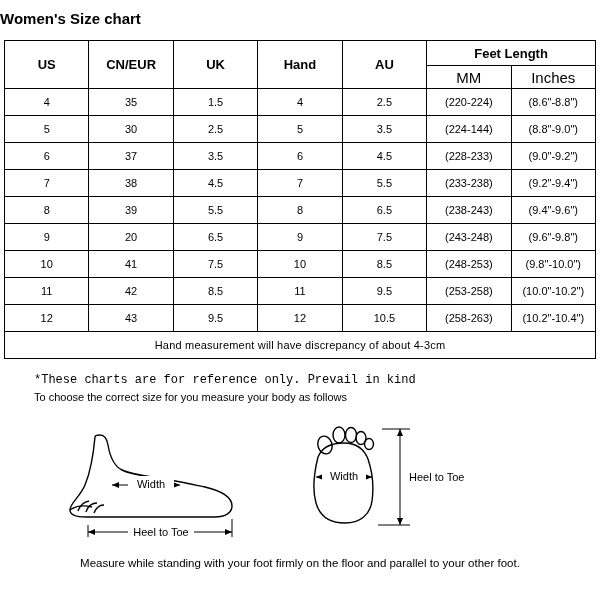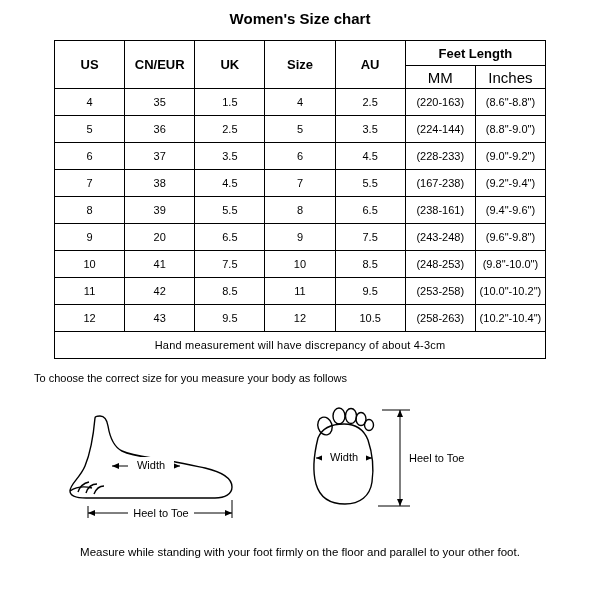--- a/index.html
+++ b/index.html
@@ -15,29 +15,29 @@
     overflow: hidden;
   }
   .page {
     width: 600px;
     height: 600px;
     position: relative;
     box-sizing: border-box;
     padding: 0;
   }
   .chart-title {
-    text-align: center;
+    text-align: left;
     font-size: 15px;
     font-weight: bold;
     margin: 10px 0 8px 0;
     font-family: "Liberation Sans", sans-serif;
   }
   table.size-table {
     border-collapse: collapse;
-    width: 492px;
+    width: 592px;
     margin: 13px auto;
     table-layout: fixed;
   }
   table.size-table td, table.size-table th {
     border: 1px solid #000000;
     text-align: center;
     vertical-align: middle;
     font-size: 11px;
     font-family: "Liberation Sans", sans-serif;
     padding: 0;
@@ -82,62 +82,62 @@
   }
   .diagram-wrap {
     position: relative;
     width: 556px;
     height: 140px;
     margin-top: 4px;
   }
   .footer-note {
     text-align: center;
     font-size: 11.5px;
-    margin-top: 18px;
+    margin-top: 10px;
     font-family: "Liberation Sans", sans-serif;
   }
   svg text {
     font-family: "Liberation Sans", sans-serif;
   }
 </style>
 </head>
 <body>
 
 <div class="page">
 
   <div class="chart-title">Women's Size chart</div>
 
   <table class="size-table">
     <thead>
       <tr>
         <th rowspan="2">US</th>
         <th rowspan="2">CN/EUR</th>
         <th rowspan="2">UK</th>
-        <th rowspan="2">Size</th>
+        <th rowspan="2">Hand</th>
         <th rowspan="2">AU</th>
         <th colspan="2" class="grp">Feet Length</th>
       </tr>
       <tr>
         <th class="sub">MM</th>
         <th class="sub">Inches</th>
       </tr>
     </thead>
     <tbody>
       <tr>
         <td>4</td>
         <td>35</td>
         <td>1.5</td>
         <td>4</td>
         <td>2.5</td>
-        <td>(220-163)</td>
+        <td>(220-224)</td>
         <td>(8.6"-8.8")</td>
       </tr>
       <tr>
         <td>5</td>
-        <td>36</td>
+        <td>30</td>
         <td>2.5</td>
         <td>5</td>
         <td>3.5</td>
         <td>(224-144)</td>
         <td>(8.8"-9.0")</td>
       </tr>
       <tr>
         <td>6</td>
         <td>37</td>
         <td>3.5</td>
@@ -145,30 +145,30 @@
         <td>4.5</td>
         <td>(228-233)</td>
         <td>(9.0"-9.2")</td>
       </tr>
       <tr>
         <td>7</td>
         <td>38</td>
         <td>4.5</td>
         <td>7</td>
         <td>5.5</td>
-        <td>(167-238)</td>
+        <td>(233-238)</td>
         <td>(9.2"-9.4")</td>
       </tr>
       <tr>
         <td>8</td>
         <td>39</td>
         <td>5.5</td>
         <td>8</td>
         <td>6.5</td>
-        <td>(238-161)</td>
+        <td>(238-243)</td>
         <td>(9.4"-9.6")</td>
       </tr>
       <tr>
         <td>9</td>
         <td>20</td>
         <td>6.5</td>
         <td>9</td>
         <td>7.5</td>
         <td>(243-248)</td>
         <td>(9.6"-9.8")</td>
@@ -199,20 +199,21 @@
         <td>10.5</td>
         <td>(258-263)</td>
         <td>(10.2"-10.4")</td>
       </tr>
       <tr class="note-row">
         <td colspan="7">Hand measurement will have discrepancy of about 4-3cm</td>
       </tr>
     </tbody>
   </table>
 
+  <div class="ref-note">*These charts are for reference only. Prevail in kind</div>
 
   <div class="how-sub">To choose the correct size for you measure your body as follows</div>
 
   <div class="diagram-wrap">
     <svg width="600" height="140" viewBox="0 0 600 140">
 
       <g fill="none" stroke="#000" stroke-width="1.4">
         <path d="M95,30 C93,52 90,66 85,78 C80,90 70,96 70,103 C70,108 76,110 86,110 L215,110 C225,110 232,106 232,99 C232,90 222,84 205,80 C186,76 168,72 152,70 C138,68 128,66 122,63 C114,59 110,50 108,38 C107,32 104,28 100,28 C97,28 95,29 95,30 Z"></path>
         <path d="M70,103 C76,99 84,98 92,100"></path>
         <path d="M78,104 C80,98 84,95 89,94"></path>

